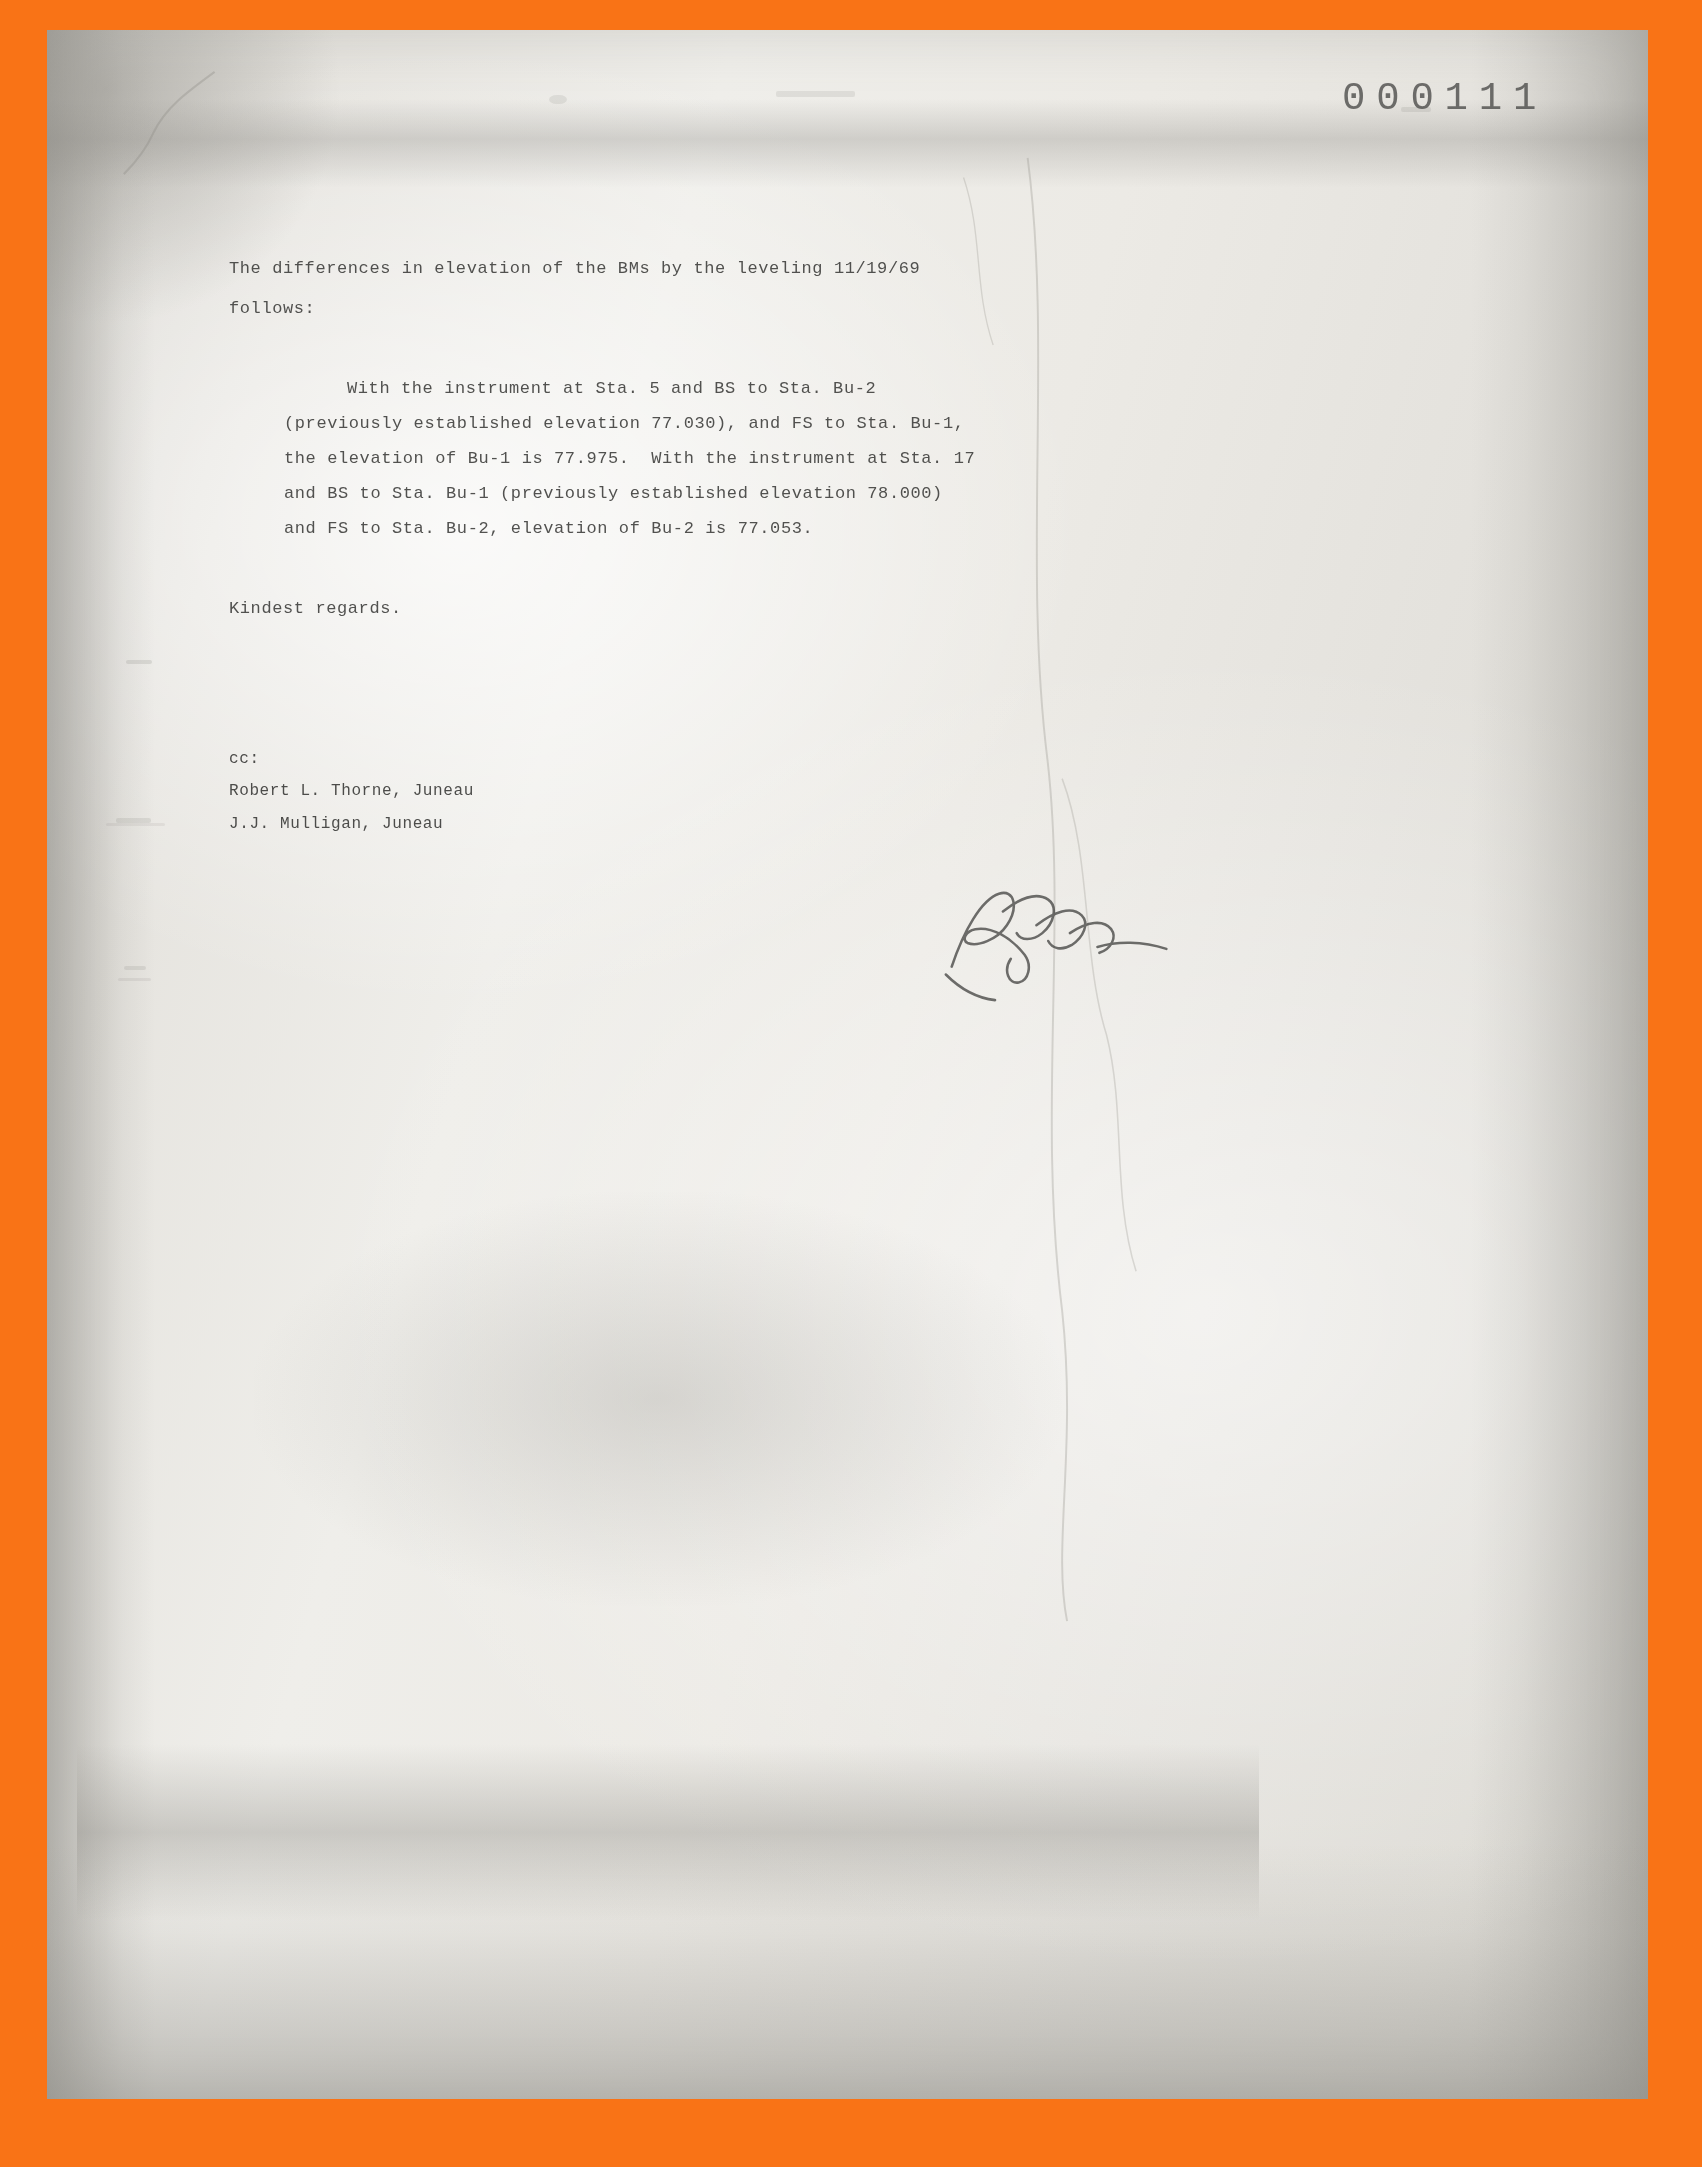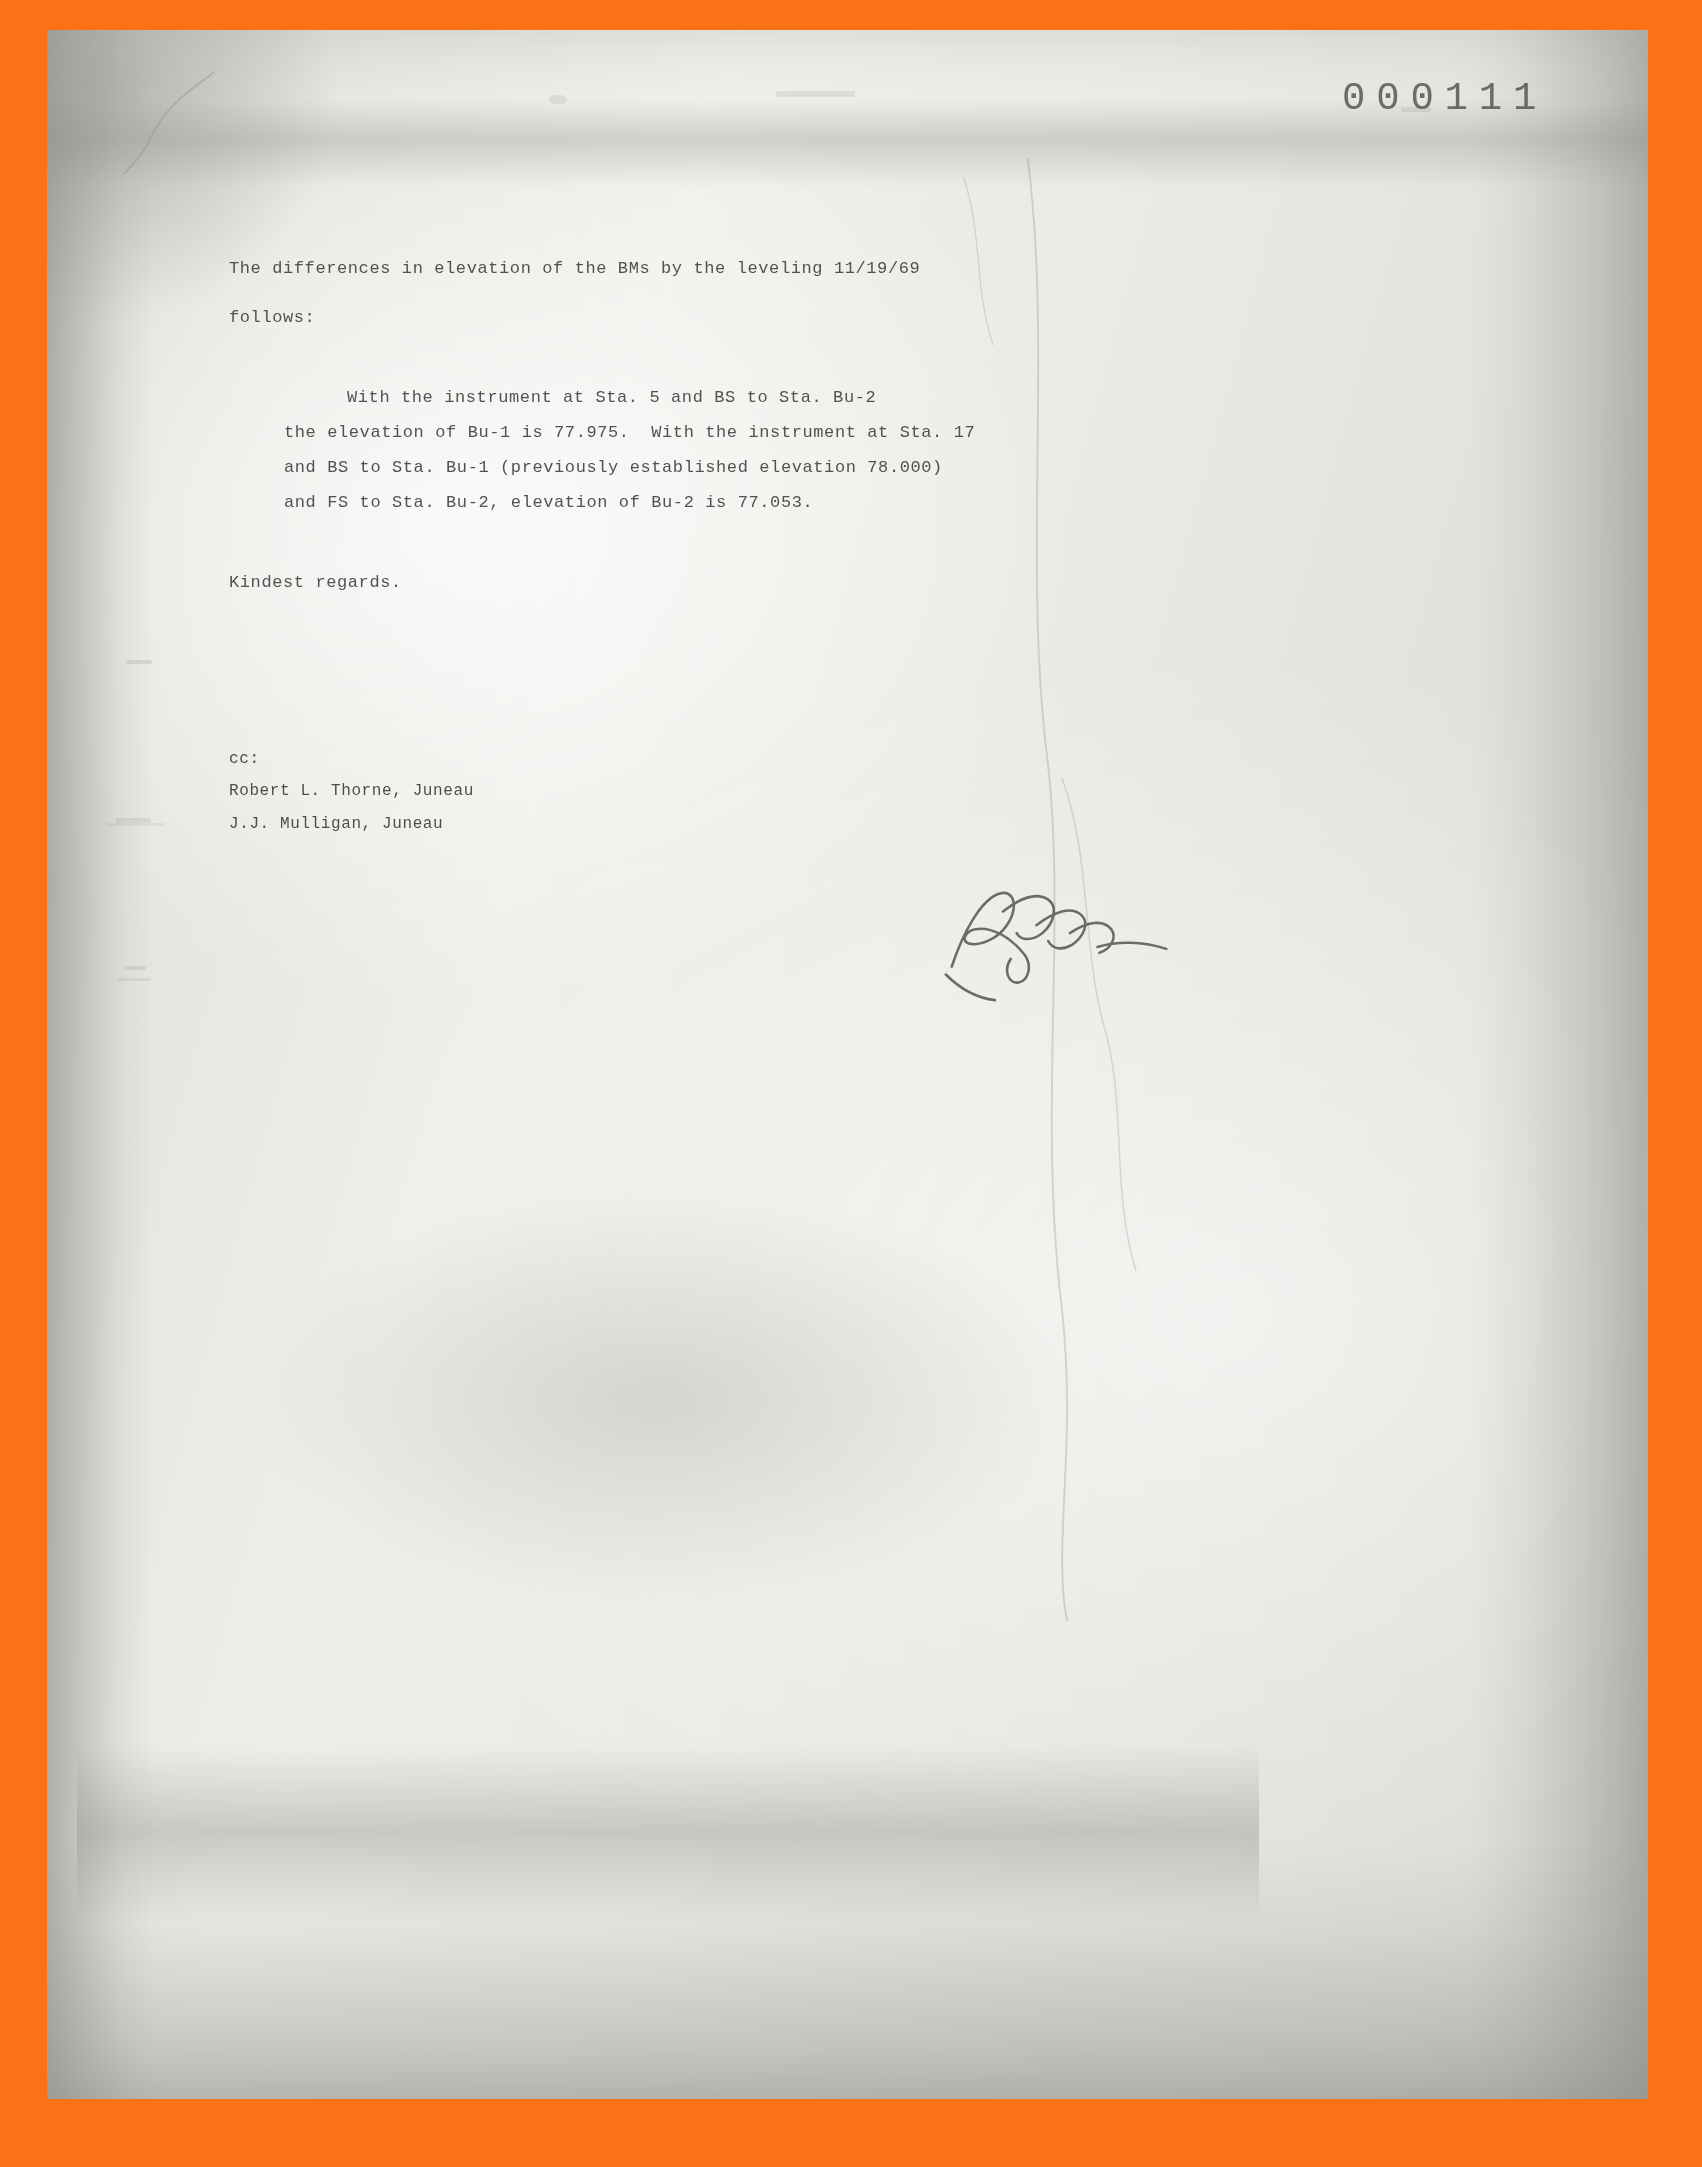--- a/index.html
+++ b/index.html
@@ -93,21 +93,21 @@
     top: 219px;
     width: 1162px;
     color: #3b3b39;
     font-family: "Liberation Mono", monospace;
     font-size: 17px;
     line-height: 39px;
     letter-spacing: 0.6px;
     opacity: 0.88;
   }
   .para { margin: 0; }
-  #intro-line-2 { margin-top: 10px; }
+  #intro-line-2 { margin-top: 1px; }
 
   #body-block {
     margin-top: 43px;
     margin-left: 55px;
     line-height: 35px;
   }
   #body-block .bl { white-space: pre; }
   #body-indent { padding-left: 63px; }
 
   #closing { margin-top: 43px; font-family: Liberation Mono, monospace; }
@@ -176,20 +176,21 @@
     <div class="speck" style="left:1354px; top:77px; width:29.6px; height:5.9px; opacity:.45;"></div>
 
     <div id="page-number">000111</div>
 
     <div id="typed">
       <p class="para" id="intro-line-1">The differences in elevation of the BMs by the leveling 11/19/69</p>
       <p class="para" id="intro-line-2">follows:</p>
 
       <div id="body-block">
         <div class="bl" id="body-indent">With the instrument at Sta. 5 and BS to Sta. Bu-2</div>
+        <div class="bl">(previously established elevation 77.030), and FS to Sta. Bu-1,</div>
         <div class="bl">the elevation of Bu-1 is 77.975.  With the instrument at Sta. 17</div>
         <div class="bl">and BS to Sta. Bu-1 (previously established elevation 78.000)</div>
         <div class="bl">and FS to Sta. Bu-2, elevation of Bu-2 is 77.053.</div>
       </div>
 
       <p class="para" id="closing">Kindest regards.</p>
     </div>
 
     <svg id="signature" viewBox="0 0 260 140" preserveAspectRatio="none">
       <g fill="none" stroke="#3a3a38" stroke-width="2.6" stroke-linecap="round">

